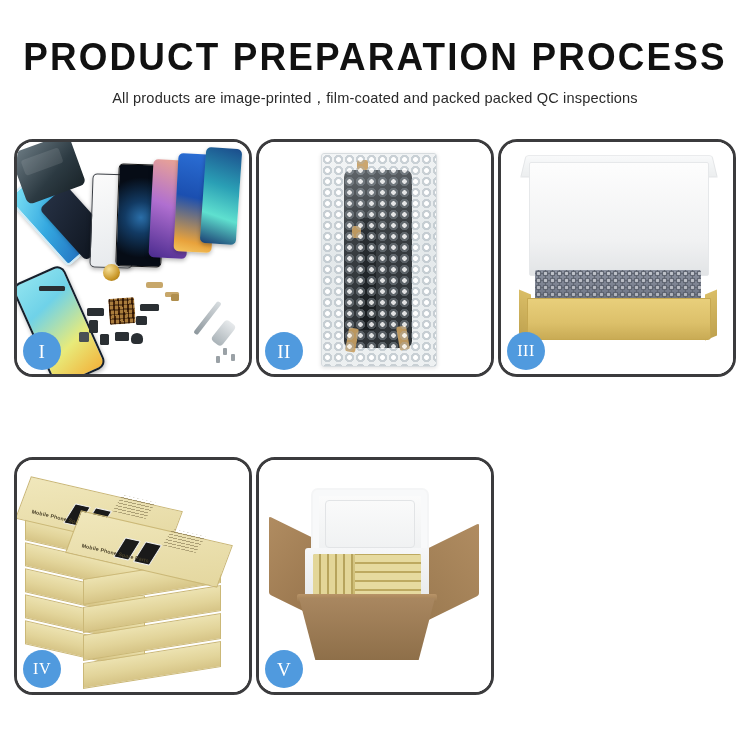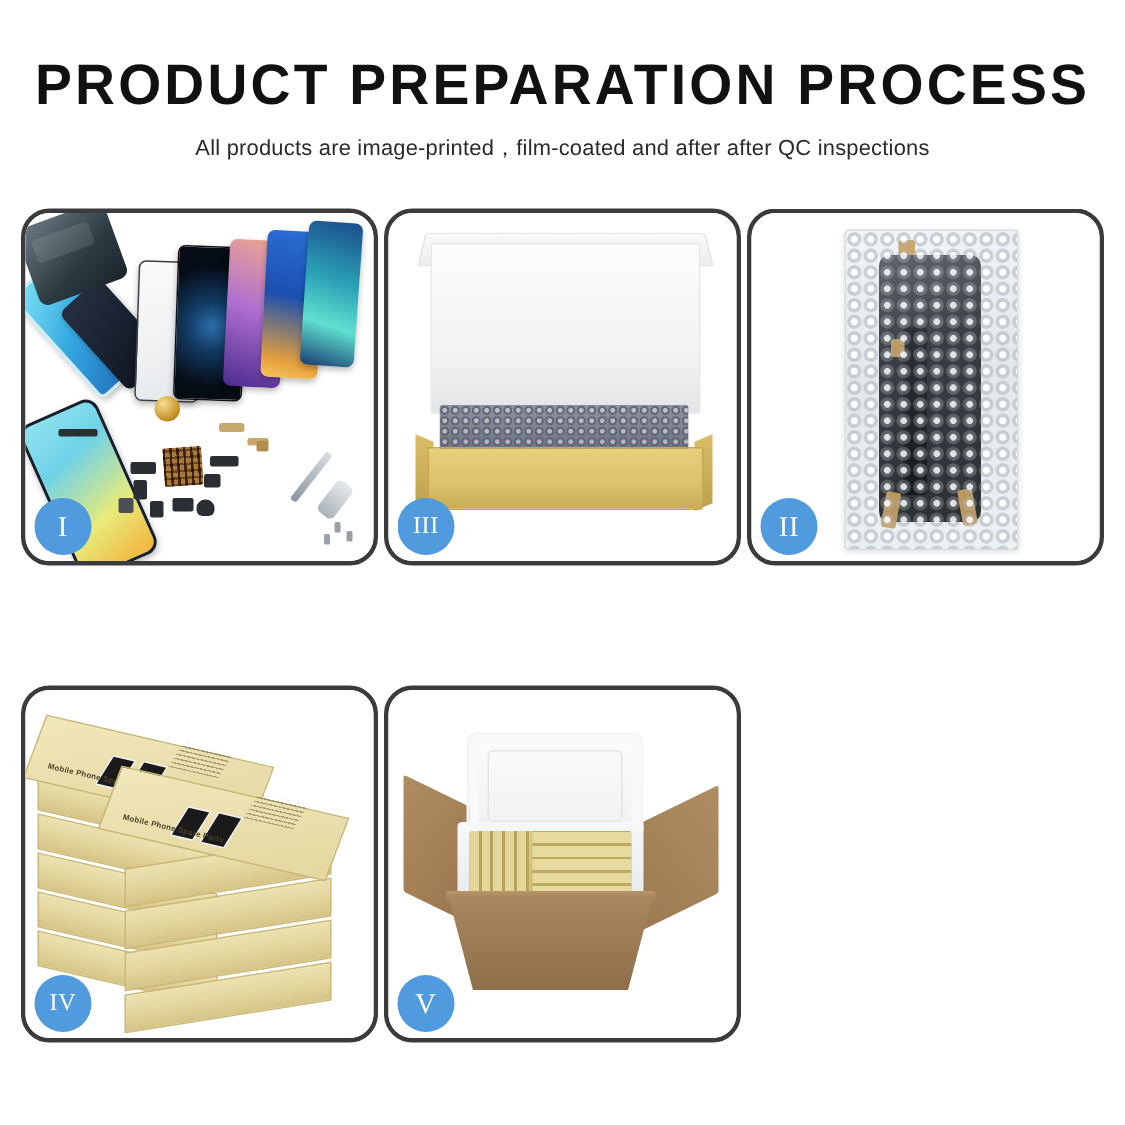--- a/index.html
+++ b/index.html
@@ -340,21 +340,21 @@
   .c6t1{left:42px;top:92px;width:14px;height:14px;transform:skewY(22deg);}
   .c6t2{left:42px;top:150px;width:13px;height:13px;transform:skewY(22deg);}
 </style>
 </head>
 <body>
 
 <div class="page">
 
   <div class="header">
     <div class="title">PRODUCT PREPARATION PROCESS</div>
-    <div class="subtitle">All products are image-printed，film-coated and after after QC inspections</div>
+    <div class="subtitle">All products are image-printed，film-coated and packed packed QC inspections</div>
   </div>
 
   <div class="grid">
 
     <div class="panel">
       <div class="inner p1">
         <div class="phfan">
           <div class="ph ph-a"></div>
           <div class="ph ph-b"></div>
           <div class="ph ph-c"></div>
@@ -382,47 +382,47 @@
           <div class="toolgrip"></div>
           <div class="scr s1"></div>
           <div class="scr s2"></div>
           <div class="scr s3"></div>
         </div>
       </div>
       <div class="badge">I</div>
     </div>
 
     <div class="panel">
-      <div class="inner p3">
-        <div class="b3lidtop"></div>
-        <div class="b3lid"></div>
-        <div class="b3foam"></div>
-        <div class="b3side"></div>
-        <div class="b3side2"></div>
-        <div class="b3front"></div>
-      </div>
-      <div class="badge wide">III</div>
-    </div>
-
-    <div class="panel">
       <div class="inner p2">
         <div class="bubbag">
           <div class="blcd"></div>
           <div class="bflex"></div>
           <div class="btab bt1"></div>
           <div class="btab bt2"></div>
           <div class="btab bt3"></div>
           <div class="btab bt4"></div>
           <div class="bubov"></div>
         </div>
       </div>
       <div class="badge">II</div>
     </div>
 
     <div class="panel">
+      <div class="inner p3">
+        <div class="b3lidtop"></div>
+        <div class="b3lid"></div>
+        <div class="b3foam"></div>
+        <div class="b3side"></div>
+        <div class="b3side2"></div>
+        <div class="b3front"></div>
+      </div>
+      <div class="badge wide">III</div>
+    </div>
+
+    <div class="panel">
       <div class="inner p4">
         <div class="stack">
           <div class="kb kbL kbL5"></div>
           <div class="kb kbL kbL4"></div>
           <div class="kb kbL kbL3"></div>
           <div class="kb kbL kbL2"></div>
           <div class="kb kbL kbL1"></div>
           <div class="kb kbTopA"></div>
           <div class="kbtxt ktA"></div>
           <div class="kbwin kwA1"></div>

